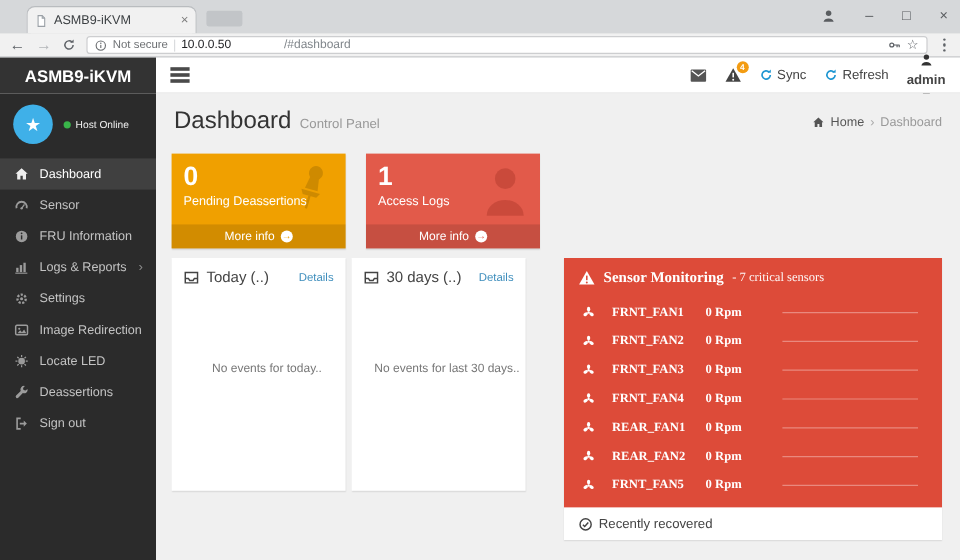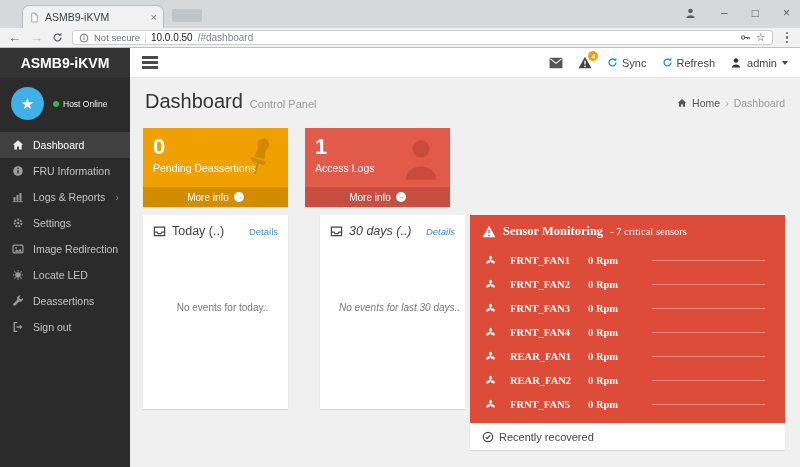--- a/index.html
+++ b/index.html
@@ -20,40 +20,40 @@
 
   .toolbar { position:absolute; left:0; top:28px; width:800px; height:20px; background:#f1f1f1;
              border-bottom:1px solid #bdbfc2; display:flex; align-items:center; padding:0 8px; gap:9px; }
   .nav-arrow { font-size:13px; line-height:18px; color:#5f6368; }
   .nav-arrow.disabled { color:#b4b6b9; }
   .addr { flex:1; height:15px; background:#fff; border:1px solid #cdced0; border-radius:3px;
           display:flex; align-items:center; padding:0 6px; gap:5px; }
   .addr-sec { font-size:9.5px; color:#6b6e71; }
   .addr-div { width:1px; height:10px; background:#dadcde; }
   .addr-host { font-size:10px; color:#202124; }
-  .addr-path { font-size:10px; color:#80868b; }
+  .addr-path { font-size:10px; color:#80868b;margin-left:39px; }
   .addr-spacer { flex:1; }
   .dots-menu { display:flex; flex-direction:column; gap:2px; padding:2px 4px; }
   .dots-menu i { width:2.5px; height:2.5px; border-radius:50%; background:#5f6368; }
 
   
   .brand { position:absolute; left:0; top:48px; width:130px; height:30px; background:#333333;
            color:#fff; font-size:14px; font-weight:bold; display:flex; align-items:center; justify-content:center; }
   .topbar { position:absolute; left:130px; top:48px; width:670px; height:30px; background:#ffffff;
             border-bottom:1px solid #e4e4e4; display:flex; align-items:center; padding:0 12px; }
   .hamburger { display:flex; flex-direction:column; gap:2.5px; cursor:pointer; }
   .hamburger i { width:16px; height:2.5px; background:#4a4a4a; }
   .topbar-right { margin-left:auto; display:flex; align-items:center; gap:15px; }
   .tb-ico { color:#555; }
   .alert-wrap { position:relative; color:#444; }
   .alert-badge { position:absolute; right:-6px; top:-5px; background:#f39c12; color:#fff;
                  font-size:7px; line-height:1; padding:1.5px 3px; border-radius:6px; font-weight:bold; }
   .tb-action { display:flex; align-items:center; gap:4px; font-size:11px; color:#444; cursor:pointer; }
   .tb-action .blue { color:#1e96d2; }
-  .user-chip { display:flex; align-items:center; gap:5px; font-size:11px; font-weight:normal; color:#444; cursor:pointer; }
+  .user-chip { display:flex; align-items:center; gap:5px; font-size:11px; font-weight:bold; color:#444; cursor:pointer;flex-direction:column; }
   .caret-down { width:0; height:0; border-left:3.5px solid transparent; border-right:3.5px solid transparent; border-top:4px solid #444; }
 
   
   .sidebar { position:absolute; left:0; top:78px; width:130px; height:389px; background:#2b2b2b; }
   .user-panel { display:flex; align-items:center; gap:9px; padding:9px 11px 8px; }
   .avatar { width:33px; height:33px; border-radius:50%; background:#3fb0e8; color:#fff;
             display:flex; align-items:center; justify-content:center; font-size:15px; }
   .host-status { display:flex; align-items:center; gap:4px; }
   .host-dot { width:6px; height:6px; border-radius:50%; background:#39b54a; }
   .host-label { font-size:8.5px; color:#f0f0f0;text-align:right; }
@@ -84,21 +84,21 @@
   .sb-icon { position:absolute; right:6px; top:6px; opacity:.28; color:#7a5200; }
   .sb-red .sb-icon { color:#8e2318; }
   .sb-footer { height:20px; background:rgba(0,0,0,.12); display:flex; align-items:center; justify-content:center; gap:5px;
                font-size:10px; color:#fff; }
   .mi-arrow { width:10px; height:10px; border-radius:50%; background:#fff; display:flex; align-items:center;
               justify-content:center; font-size:8px; line-height:1; }
   .sb-yellow .mi-arrow { color:#f0a000; }
   .sb-red .mi-arrow { color:#e25a4a; }
 
   .event-panel { position:absolute; top:137px; width:145px; height:194px; background:#fff; box-shadow:0 1px 1px rgba(0,0,0,.1); }
-  .ep-a { left:13px; } .ep-b { left:190px;font-style:italic; }
+  .ep-a { left:13px; } .ep-b { left:163px; }
   .ep-head { display:flex; align-items:center; gap:6px; padding:9px 10px; }
   .ep-ico { color:#444; }
   .ep-title { font-size:12.5px; color:#444; }
   .ep-link { margin-left:auto; font-size:9.5px; color:#3c8dbc; cursor:pointer; }
   .ep-body { height:120px; display:flex; align-items:center; justify-content:center;margin-left:14px; }
   .ep-empty { font-size:10px; color:#777; }
 
   .sensor-panel { position:absolute; left:340px; top:137px; width:315px; height:235px; background:#fff;
                   box-shadow:0 1px 1px rgba(0,0,0,.1); }
   .sp-red { background:#dd4b39; color:#fff; height:208px;font-family:Liberation Serif, serif; }
@@ -249,20 +249,30 @@
       <span class="ni">
           <svg width="12" height="12" viewBox="0 0 16 16" fill="currentColor">
             <path d="M8 1.6L1.2 7.8h1.9V14h3.6v-4h2.6v4h3.6V7.8h1.9z"></path>
           </svg>
         </span>
       <span>Dashboard</span>
     </div>
     <div class="nav-item">
       <span class="ni">
           <svg width="12" height="12" viewBox="0 0 16 16">
+            <path d="M2.4 11.5a5.8 5.8 0 1 1 11.2 0" fill="none" stroke="currentColor" stroke-width="2"></path>
+            <path d="M8 11.5l3.2-4.4" stroke="currentColor" stroke-width="1.5"></path>
+            <circle cx="8" cy="11.5" r="1.3" fill="currentColor"></circle>
+          </svg>
+        </span>
+      <span>Sensor</span>
+    </div>
+    <div class="nav-item">
+      <span class="ni">
+          <svg width="12" height="12" viewBox="0 0 16 16">
             <circle cx="8" cy="8" r="6.4" fill="currentColor"></circle>
             <rect x="7.2" y="6.8" width="1.6" height="4.6" fill="#2b2b2b"></rect>
             <circle cx="8" cy="4.6" r="1" fill="#2b2b2b"></circle>
           </svg>
         </span>
       <span>FRU Information</span>
     </div>
     <div class="nav-item">
       <span class="ni">
           <svg width="12" height="12" viewBox="0 0 16 16" fill="currentColor">

